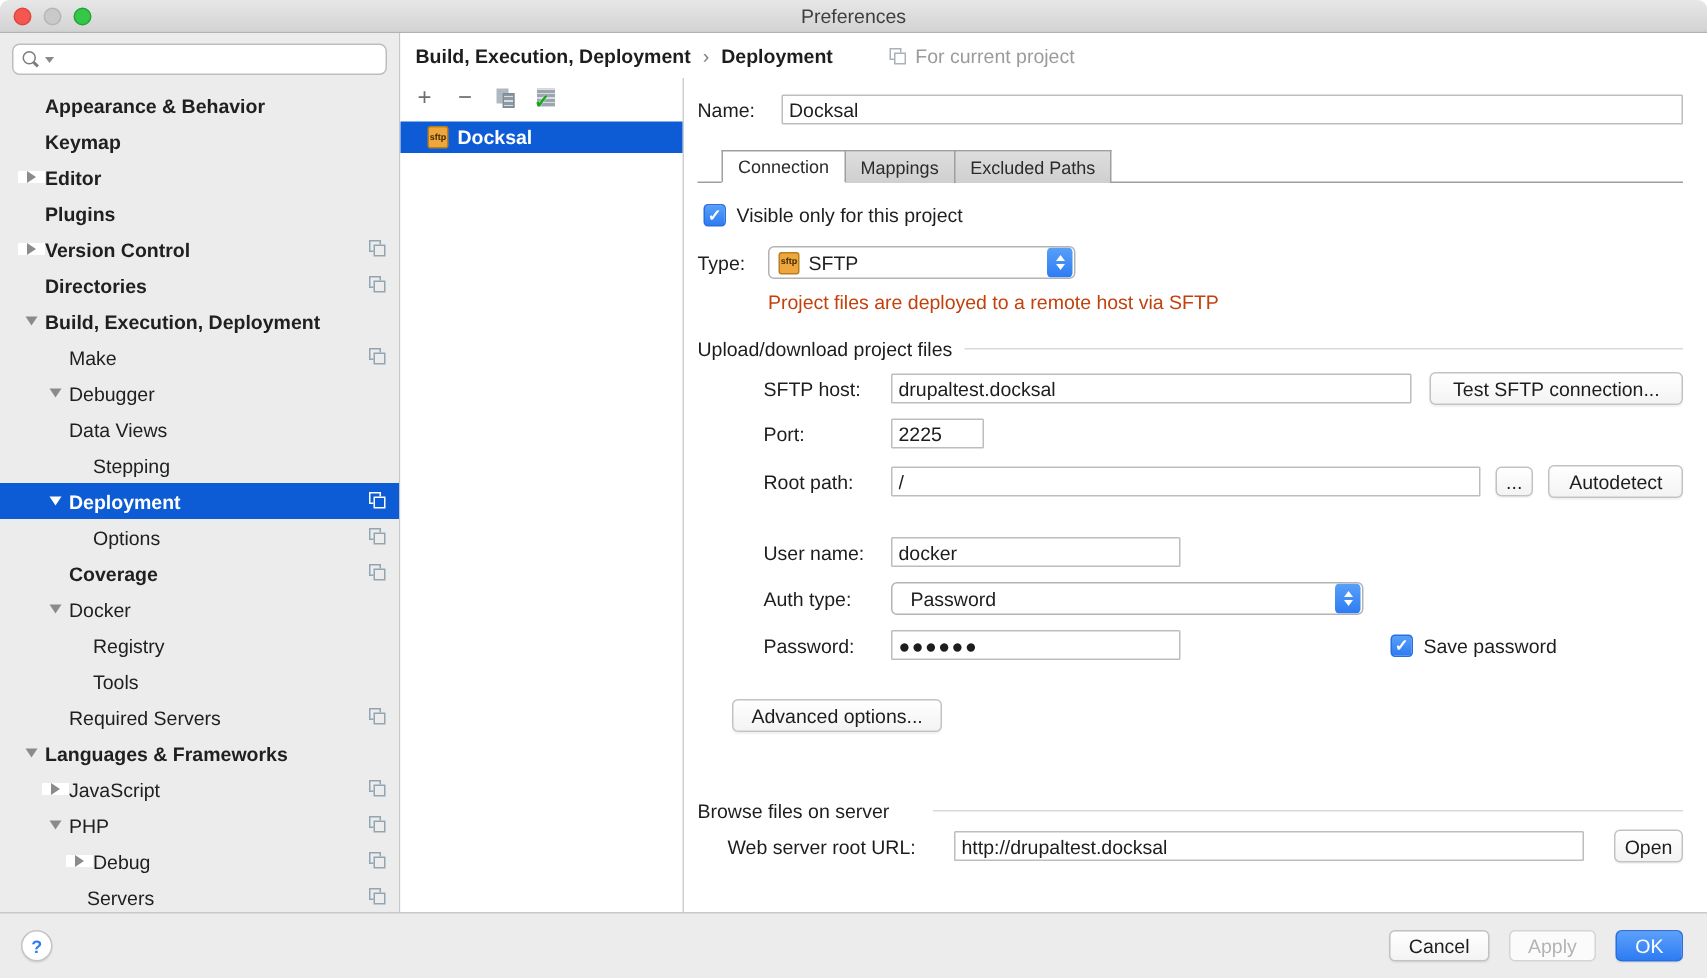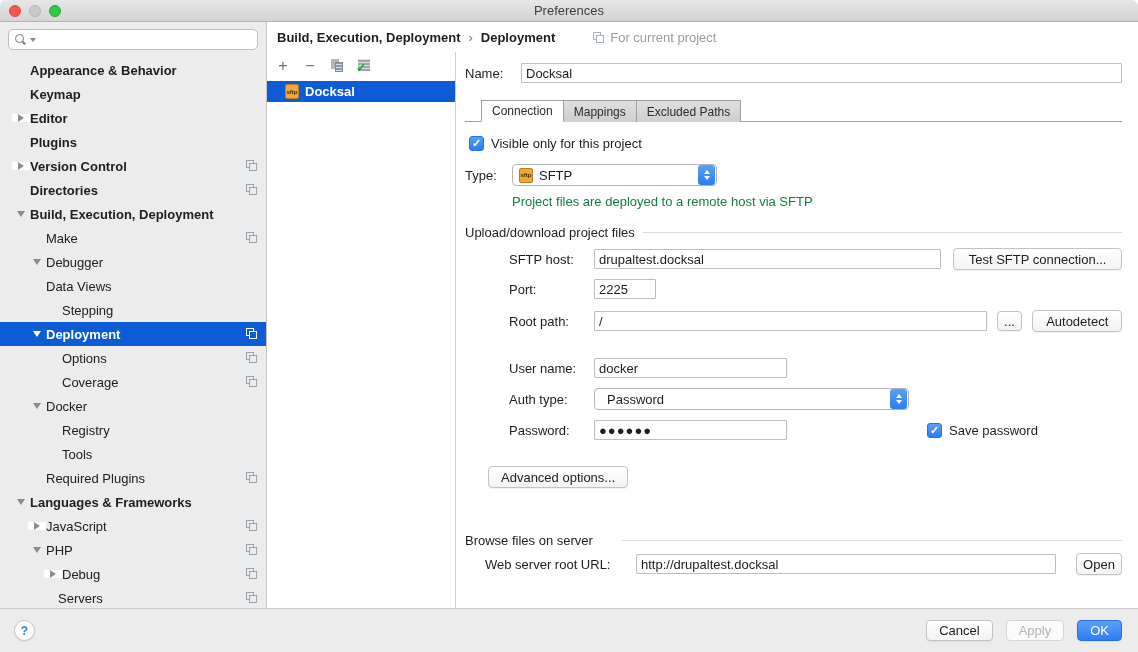--- a/index.html
+++ b/index.html
@@ -90,21 +90,21 @@
   .type-row .lbl { width:47px; }
   .combo { height:22px; border:1px solid #b3b3b3; border-radius:4px; background:#fff; display:flex; align-items:center; padding-left:6px; overflow:hidden; }
   .combo .val { flex:1 1 auto; padding-left:6px; }
   .combo .sftp-ic { margin-right:0; }
   .stepper { width:17px; height:20px; margin:0 1px 0 auto; border-radius:3px; background:linear-gradient(#58a0f8,#2e7cf3); display:flex; flex-direction:column; align-items:center; justify-content:center; gap:2px; flex:0 0 17px; }
   .stepper .up { width:0; height:0; border-left:3.5px solid transparent; border-right:3.5px solid transparent; border-bottom:4px solid #fff; }
   .stepper .dn { width:0; height:0; border-left:3.5px solid transparent; border-right:3.5px solid transparent; border-top:4px solid #fff; }
   .combo-type { width:205px; }
   .combo-auth { width:315px; }
 
-  .help-text { margin-top:8px; padding-left:47px; color:#15803d; }
+  .help-text { margin-top:8px; padding-left:47px; color:#c2410c; }
 
   .group { display:flex; align-items:center; }
   .group .gline { flex:1 1 auto; border-top:1px solid #d9d9d9; margin-left:8px; }
   .group1 { margin-top:16px; }
   .group2 { margin-top:45px;gap:21px; }
 
   .frow { padding-left:44px; }
   .frow .lbl { width:85px; flex:0 0 85px; }
   .sftp-row { margin-top:8px; }
   .sftp-row input { width:350px; }
@@ -211,40 +211,40 @@
           <div class="side-item selected" style="padding-left: 28px;">
             <span class="tri down"></span>
             <span class="side-label">Deployment</span>
             <span class="pp"></span>
           </div>
           <div class="side-item" style="padding-left: 44px;">
             <span class="tri"></span>
             <span class="side-label">Options</span>
             <span class="pp"></span>
           </div>
+          <div class="side-item" style="padding-left: 28px; font-weight: bold;">
+            <span class="tri"></span>
+            <span class="side-label">Coverage</span>
+            <span class="pp"></span>
+          </div>
+          <div class="side-item" style="padding-left: 28px;">
+            <span class="tri down"></span>
+            <span class="side-label">Docker</span>
+          </div>
           <div class="side-item" style="padding-left: 44px;">
             <span class="tri"></span>
-            <span class="side-label">Coverage</span>
-            <span class="pp"></span>
-          </div>
-          <div class="side-item" style="padding-left: 28px;">
-            <span class="tri down"></span>
-            <span class="side-label">Docker</span>
+            <span class="side-label">Registry</span>
           </div>
           <div class="side-item" style="padding-left: 44px;">
             <span class="tri"></span>
-            <span class="side-label">Registry</span>
-          </div>
-          <div class="side-item" style="padding-left: 44px;">
-            <span class="tri"></span>
             <span class="side-label">Tools</span>
           </div>
           <div class="side-item" style="padding-left: 28px;">
             <span class="tri"></span>
-            <span class="side-label">Required Plugins</span>
+            <span class="side-label">Required Servers</span>
             <span class="pp"></span>
           </div>
           <div class="side-item bold" style="padding-left: 12px;">
             <span class="tri down"></span>
             <span class="side-label">Languages &amp; Frameworks</span>
           </div>
           <div class="side-item" style="padding-left: 28px;">
             <span class="tri right"></span>
             <span class="side-label">JavaScript</span>
             <span class="pp"></span>

